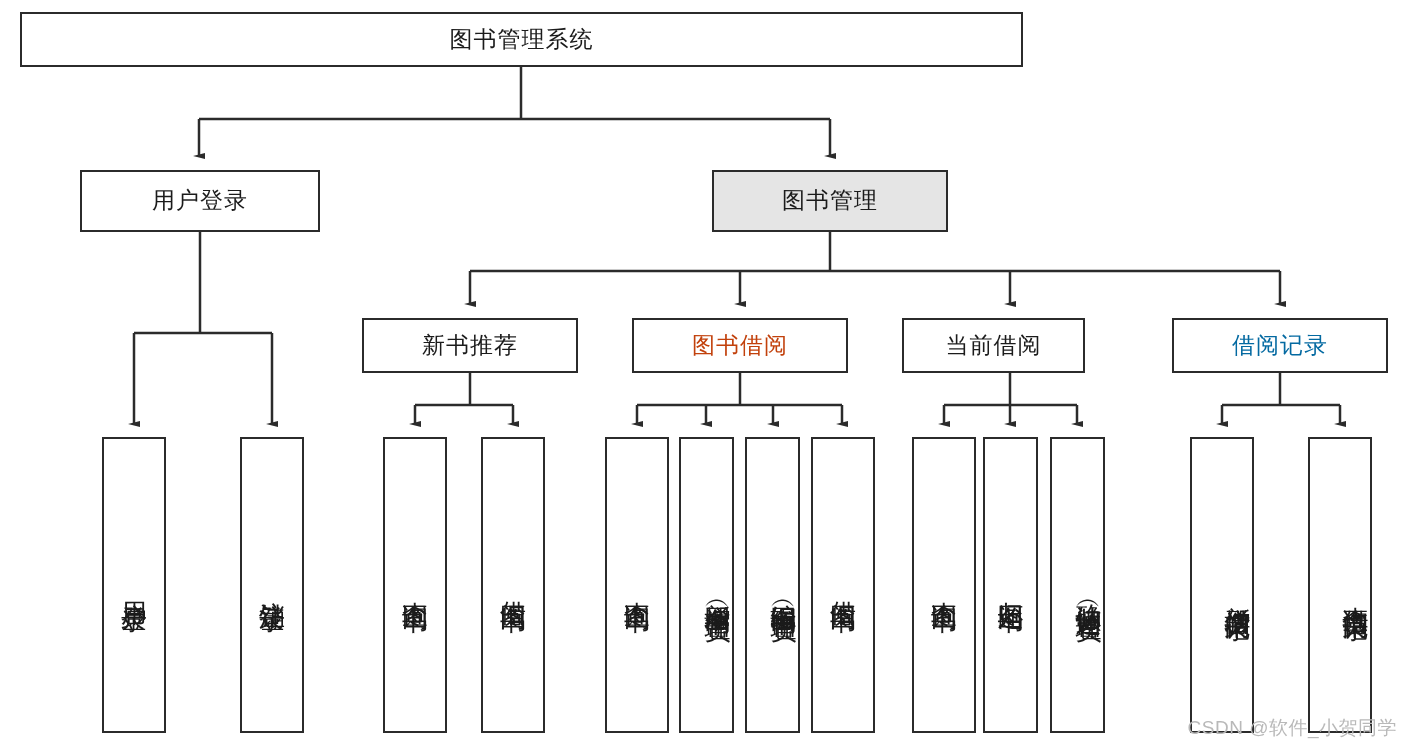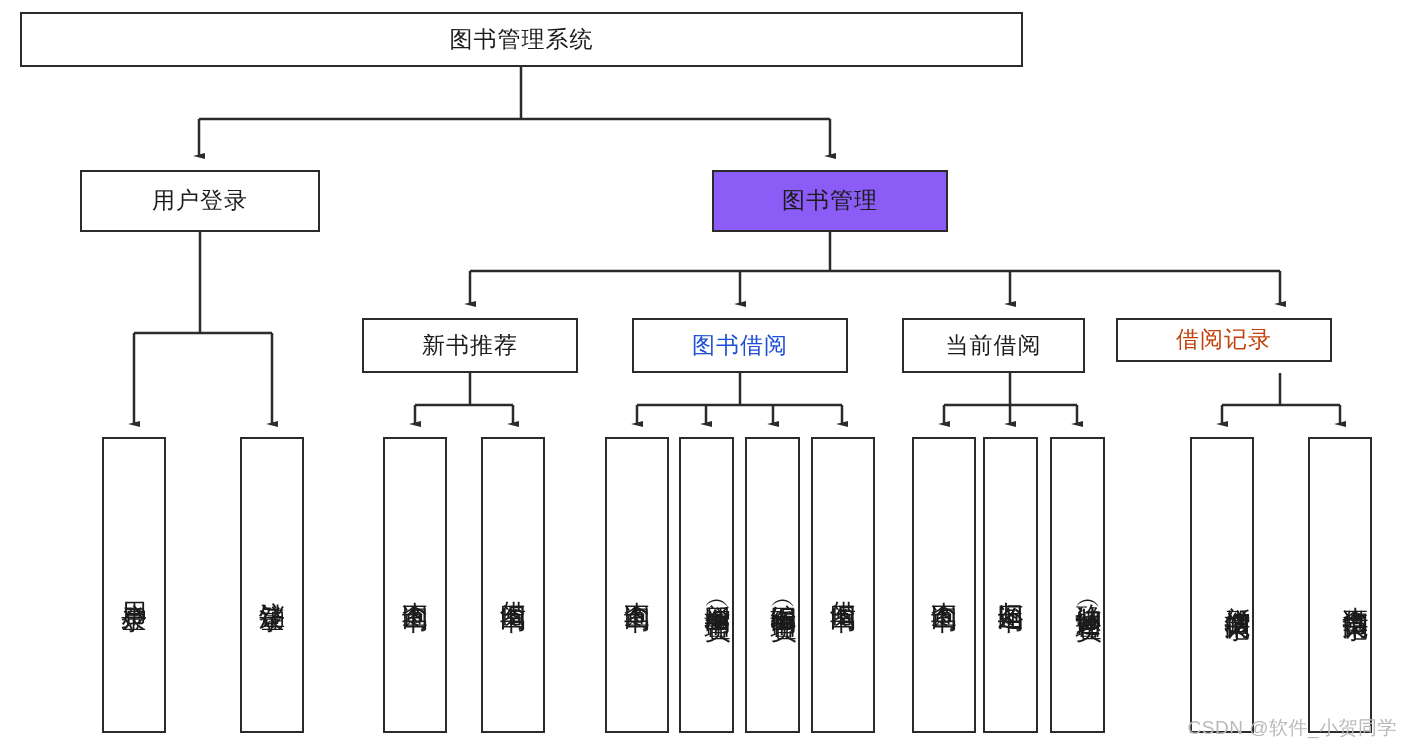--- a/index.html
+++ b/index.html
@@ -125,26 +125,26 @@
       <path d="M1280,373 L1280,405"></path>
       <path d="M1222,405 L1340,405"></path>
       <path d="M1222,405 L1222,424" marker-end="url(#arrow)"></path>
       <path d="M1340,405 L1340,424" marker-end="url(#arrow)"></path>
     </g>
   </svg>
 
   <div class="node node-root" style="left: 20px; top: 12px; width: 1003px; height: 55px; border-color: rgb(43, 43, 43); background: rgb(255, 255, 255); color: rgb(27, 27, 27);">图书管理系统</div>
 
   <div class="node node-h" style="left: 80px; top: 170px; width: 240px; height: 62px; border-color: rgb(43, 43, 43); background: rgb(255, 255, 255); color: rgb(27, 27, 27);">用户登录</div>
-  <div class="node node-h" style="left: 712px; top: 170px; width: 236px; height: 62px; border-color: rgb(43, 43, 43); background: #8b5cf6; color: rgb(27, 27, 27);">图书管理</div>
+  <div class="node node-h" style="left: 712px; top: 170px; width: 236px; height: 62px; border-color: rgb(43, 43, 43); background: #e5e5e5; color: rgb(27, 27, 27);">图书管理</div>
 
   <div class="node node-h" style="left: 362px; top: 318px; width: 216px; height: 55px; border-color: rgb(43, 43, 43); background: rgb(255, 255, 255); color: rgb(27, 27, 27); font-family: Liberation Serif, serif;">新书推荐</div>
-  <div class="node node-h" style="left: 632px; top: 318px; width: 216px; height: 55px; border-color: rgb(43, 43, 43); background: rgb(255, 255, 255); color: #1d4ed8;">图书借阅</div>
+  <div class="node node-h" style="left: 632px; top: 318px; width: 216px; height: 55px; border-color: rgb(43, 43, 43); background: rgb(255, 255, 255); color: #c2410c;">图书借阅</div>
   <div class="node node-h" style="left: 902px; top: 318px; width: 183px; height: 55px; border-color: rgb(43, 43, 43); background: rgb(255, 255, 255); color: rgb(27, 27, 27);">当前借阅</div>
-  <div class="node node-h" style="left: 1116px; top: 318px; width: 216px; height: 44px; border-color: rgb(43, 43, 43); background: rgb(255, 255, 255); color: #c2410c;">借阅记录</div>
+  <div class="node node-h" style="left: 1172px; top: 318px; width: 216px; height: 55px; border-color: rgb(43, 43, 43); background: rgb(255, 255, 255); color: #0369a1;">借阅记录</div>
 
   <div class="node node-v short" style="left: 102px; top: 437px; width: 64px; height: 296px; border-color: rgb(43, 43, 43); background: rgb(255, 255, 255); color: rgb(27, 27, 27);">用户登录</div>
   <div class="node node-v short" style="left: 240px; top: 437px; width: 64px; height: 296px; border-color: rgb(43, 43, 43); background: rgb(255, 255, 255); color: rgb(27, 27, 27);">注销登录</div>
   <div class="node node-v short" style="left: 383px; top: 437px; width: 64px; height: 296px; border-color: rgb(43, 43, 43); background: rgb(255, 255, 255); color: rgb(27, 27, 27);">查询图书</div>
   <div class="node node-v short" style="left: 481px; top: 437px; width: 64px; height: 296px; border-color: rgb(43, 43, 43); background: rgb(255, 255, 255); color: rgb(27, 27, 27);">借阅图书</div>
   <div class="node node-v short" style="left: 605px; top: 437px; width: 64px; height: 296px; border-color: rgb(43, 43, 43); background: rgb(255, 255, 255); color: rgb(27, 27, 27);">查询图书</div>
   <div class="node node-v" style="left: 679px; top: 437px; width: 55px; height: 296px; border-color: rgb(43, 43, 43); background: rgb(255, 255, 255); color: rgb(27, 27, 27);">新增图书（管理员）</div>
   <div class="node node-v" style="left: 745px; top: 437px; width: 55px; height: 296px; border-color: rgb(43, 43, 43); background: rgb(255, 255, 255); color: rgb(27, 27, 27);">编辑图书（管理员）</div>
   <div class="node node-v short" style="left: 811px; top: 437px; width: 64px; height: 296px; border-color: rgb(43, 43, 43); background: rgb(255, 255, 255); color: rgb(27, 27, 27);">借阅图书</div>
   <div class="node node-v short" style="left: 912px; top: 437px; width: 64px; height: 296px; border-color: rgb(43, 43, 43); background: rgb(255, 255, 255); color: rgb(27, 27, 27);">查询图书</div>

